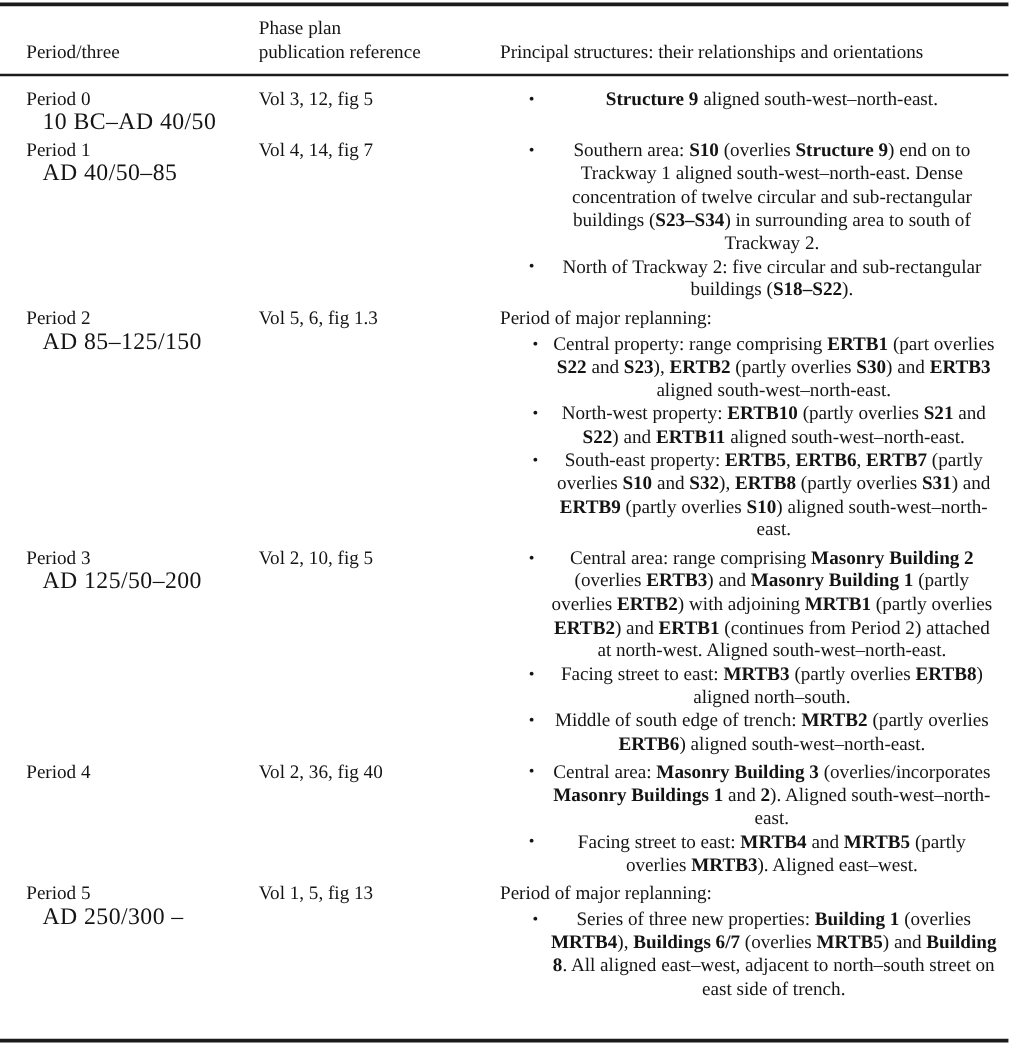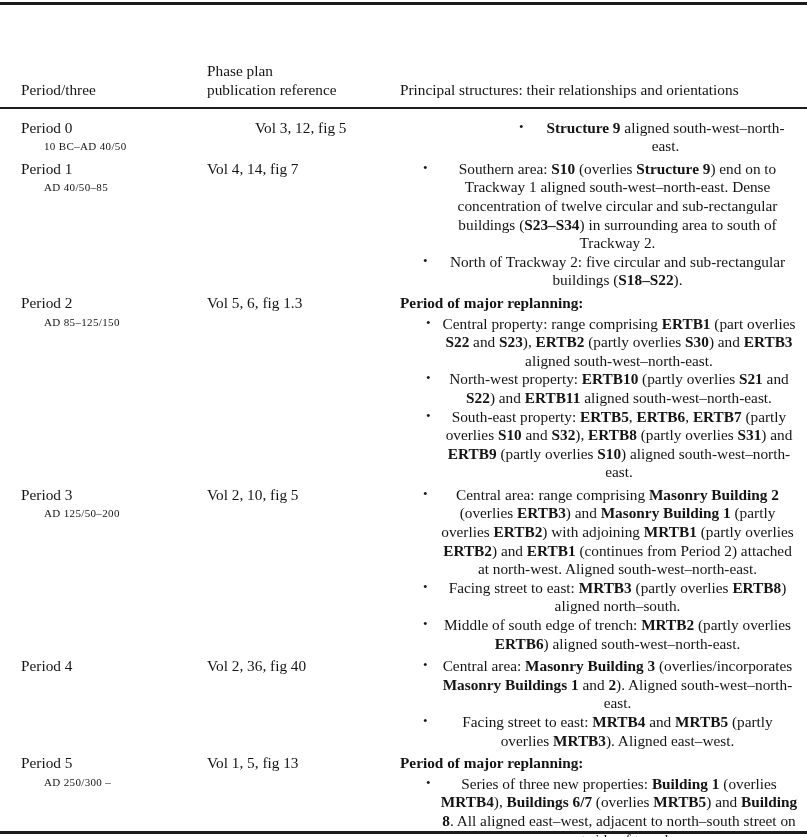--- a/index.html
+++ b/index.html
@@ -17,46 +17,46 @@
   .rule.top{position:absolute;top:2px;left:0;width:100%;height:3px;}
   .rule.bottom{position:absolute;bottom:3px;left:0;width:100%;height:3px;}
   .rule.mid{height:2px;margin-left:-21px;margin-right:-9px;}
   .content{padding:10px 9px 0 21px;}
   .header-row{
     display:grid;
     grid-template-columns:186px 193px 1fr;
     align-items:end;
     padding:3px 0 7px;
   }
-  .th{font-size:15.3px;line-height:19.3px;margin-top:48px;}
+  .th{font-size:15.3px;line-height:19.3px;}
   .th.col3{white-space:nowrap;}
   .row{
     display:grid;
     grid-template-columns:186px 193px 1fr;
     padding-top:4px;
   }
-  .row:first-child{padding-top:10px;gap:48px;}
+  .row:first-child{padding-top:10px;}
   .period-label{font-size:15.3px;}
   .period-dating{
-    font-size:11px;
-    margin-left:23px;
+    font-size:19px;
+    margin-left:13px;
     letter-spacing:0.35px;
     font-variant:small-caps;
   }
   .cell.col2{padding-right:6px;}
   ul.bullets{list-style:none;margin:0;padding:0 0 0 21px;text-align:center;}
   ul.bullets.indented{padding-left:24px;margin-top:2px;}
   ul.bullets li{position:relative;padding-left:16px;}
   ul.bullets li::before{
     content:"\2022";
     position:absolute;left:2px;top:-1px;
     font-size:13px;
   }
   b{font-weight:bold;}
-  .intro{margin:0;font-weight:bold;}
+  .intro{margin:0;}
 </style>
 </head>
 <body>
 
 <div class="page">
   <div class="rule top"></div>
 
   <div class="content">
 
     <div class="header-row">

